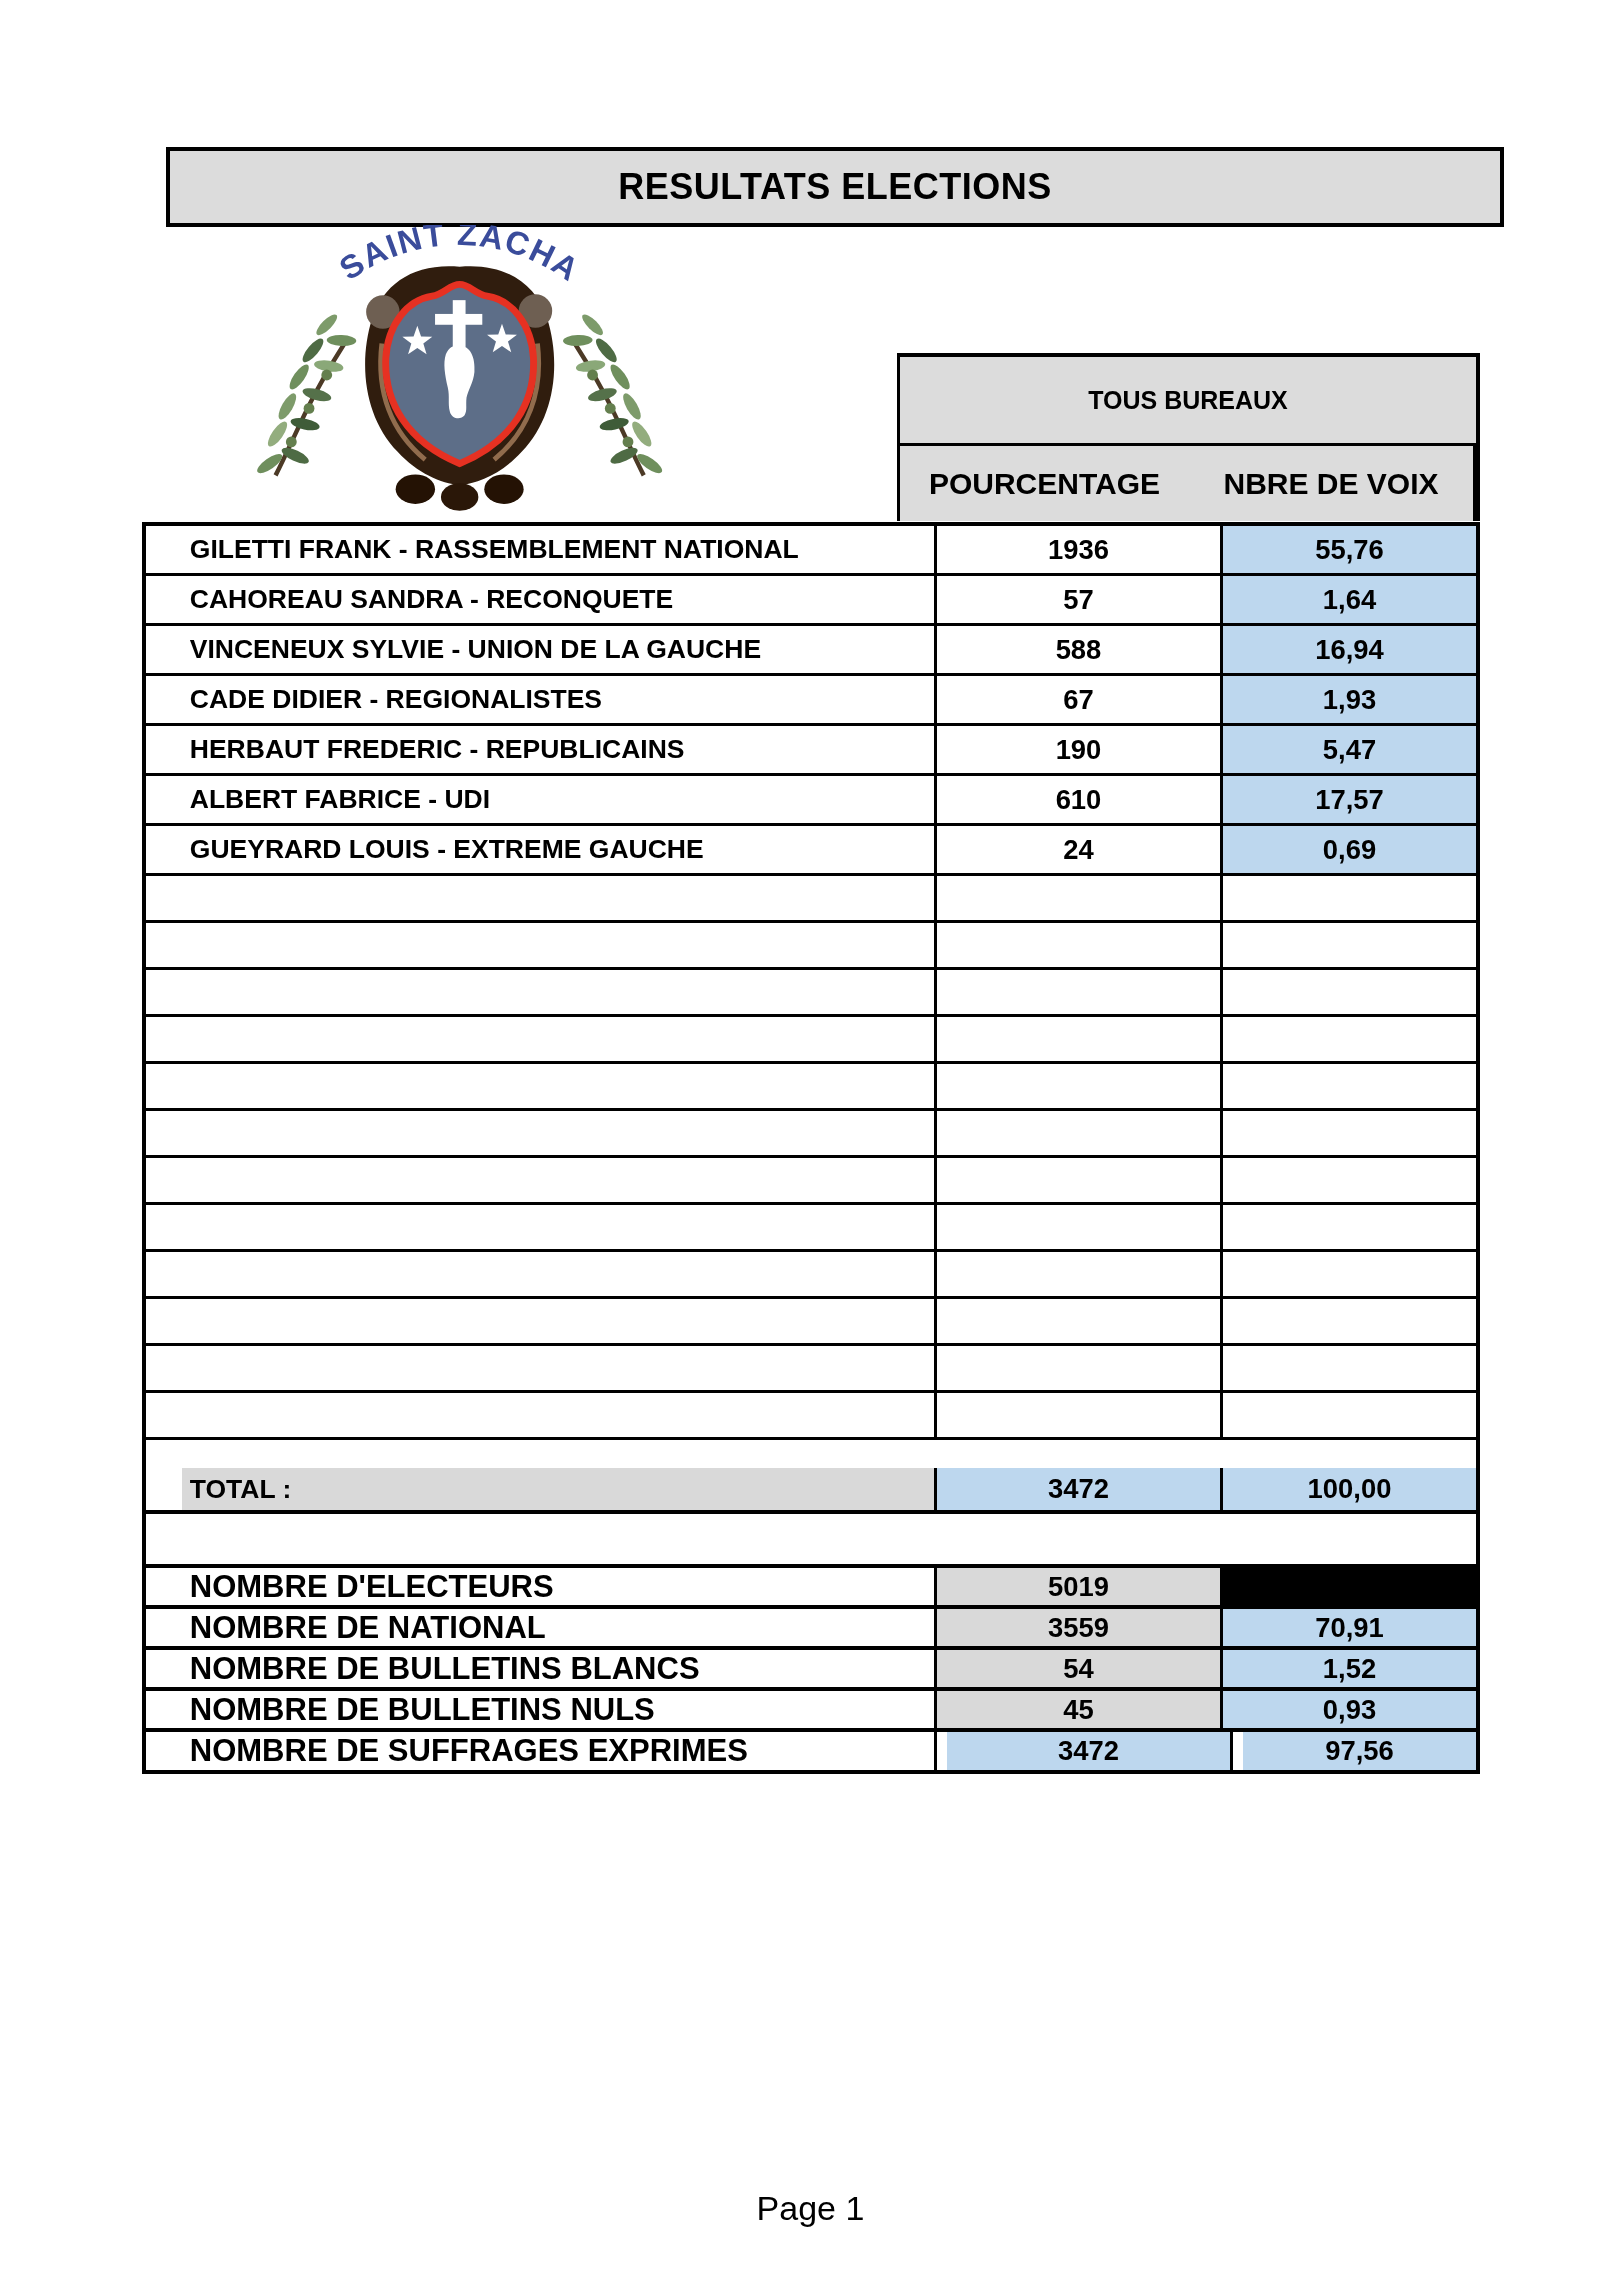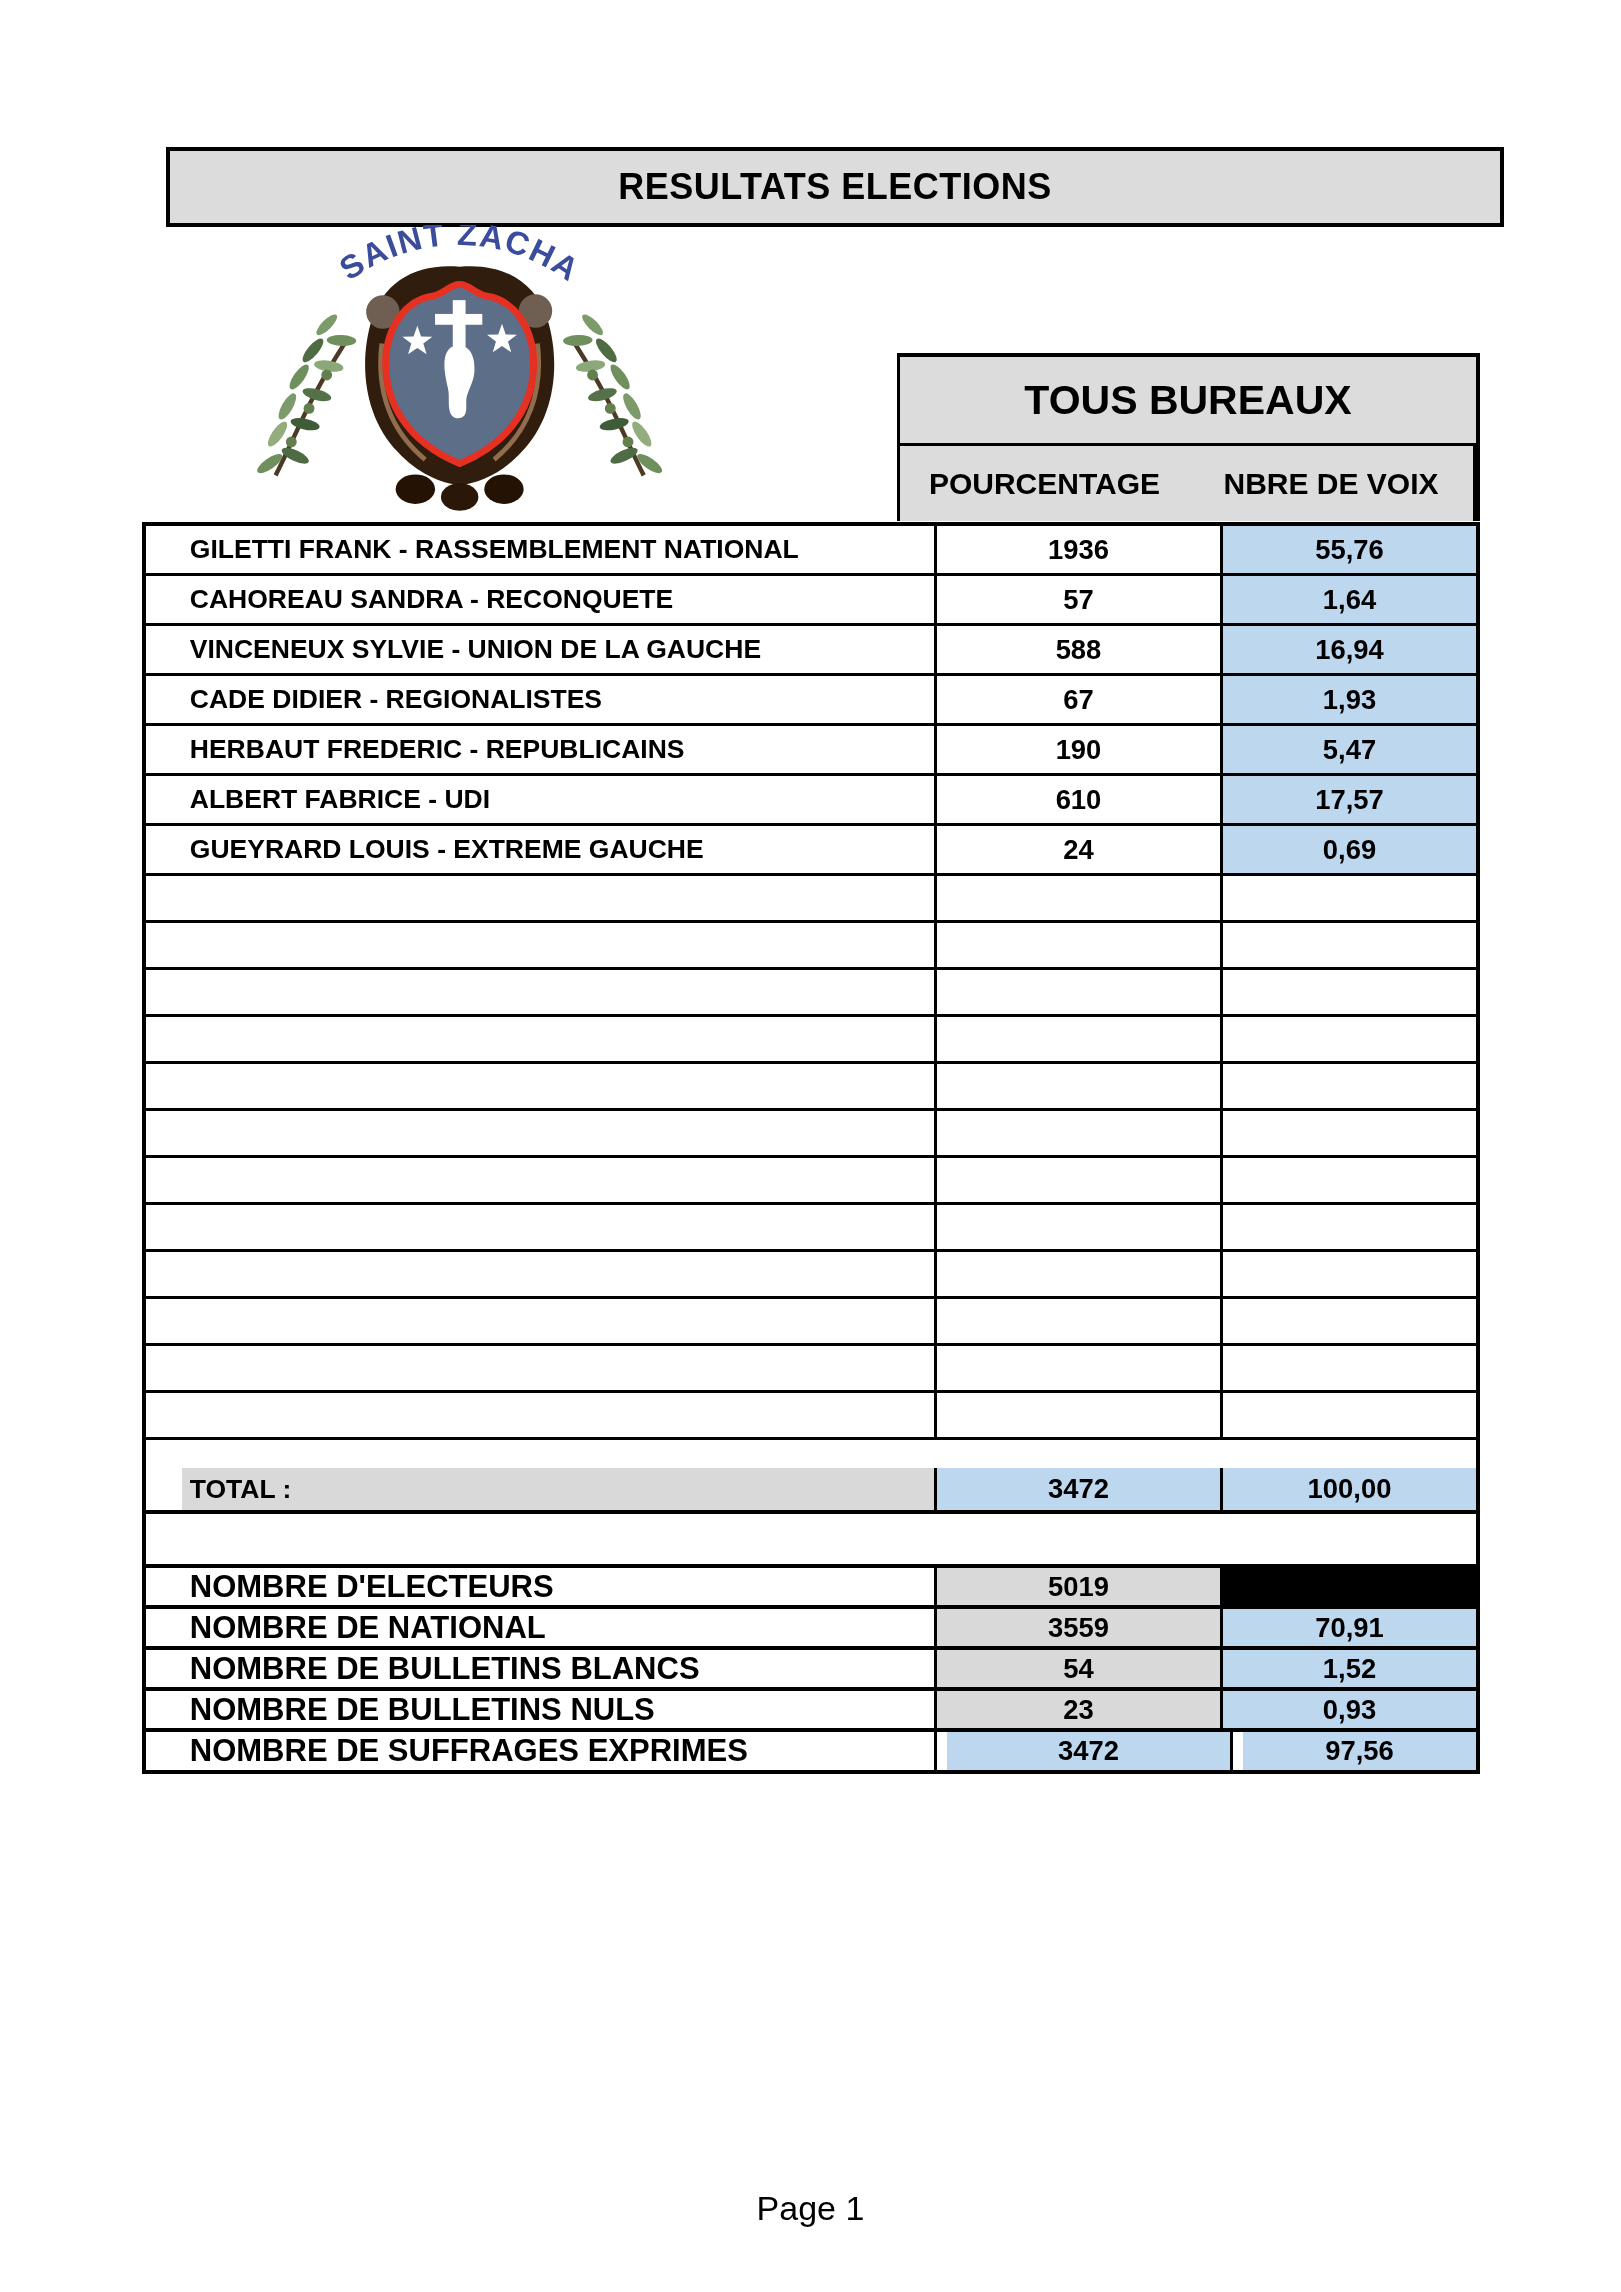--- a/index.html
+++ b/index.html
@@ -14,21 +14,21 @@
     background:var(--gray,#DCDCDC);border:4.9px solid #000;
     display:flex;align-items:center;justify-content:center;
     font-weight:bold;font-size:36px;letter-spacing:0.5px;margin-left:24px;
   }
   
   .logo-box{left:248px;top:225px;width:443px;height:296px;}
   
   .hdr{left:897px;top:353px;width:583px;border:4.9px solid #000;border-bottom:none;border-left-width:3.9px;box-sizing:border-box;}
   .hdr-group{
     height:89px;background:var(--gray,#DCDCDC);border-bottom:3.9px solid #000;
-    display:flex;align-items:center;justify-content:center;font-weight:bold;font-size:41px;box-sizing:border-box;
+    display:flex;align-items:center;justify-content:center;font-weight:bold;font-size:25px;box-sizing:border-box;
   }
   .hdr-cols{display:flex;height:75px;}
   .hdr-cols .hc{
     background:var(--gray,#DCDCDC);display:flex;align-items:center;justify-content:center;
     font-weight:bold;font-size:30px;box-sizing:border-box;
   }
   .hc-voix{width:287px;border-right:3.9px solid #000;}
   .hc-pct{flex:1;}
   
   .grid{left:142px;top:522px;width:1338px;border:4.9px solid #000;box-sizing:border-box;}
@@ -259,21 +259,21 @@
     <div class="c2 bg-gray">3559</div>
     <div class="c3 bg-blue">70,91</div>
   </div>
   <div class="row r-stat">
     <div class="c1 bg-white">NOMBRE DE BULLETINS BLANCS</div>
     <div class="c2 bg-gray">54</div>
     <div class="c3 bg-blue">1,52</div>
   </div>
   <div class="row r-stat">
     <div class="c1 bg-white">NOMBRE DE BULLETINS NULS</div>
-    <div class="c2 bg-gray">23</div>
+    <div class="c2 bg-gray">45</div>
     <div class="c3 bg-blue">0,93</div>
   </div>
   <div class="row r-stat">
     <div class="c1 bg-white">NOMBRE DE SUFFRAGES EXPRIMES</div>
     <div class="c2 bg-blue">3472</div>
     <div class="c3 bg-blue">97,56</div>
   </div>
 </div>
 
 <div class="abs footer">Page 1</div>

